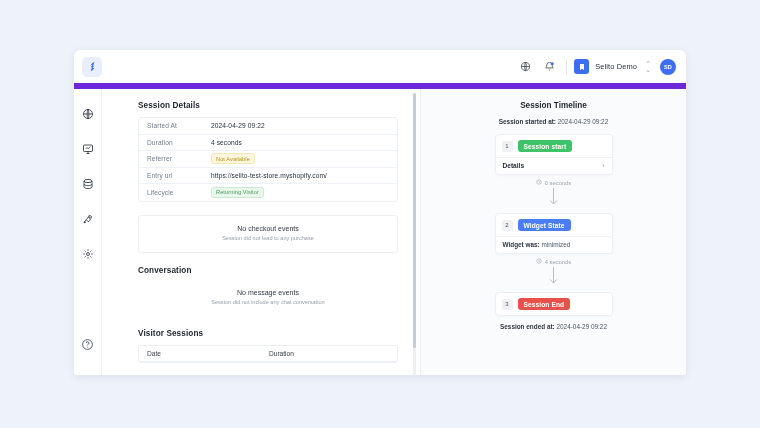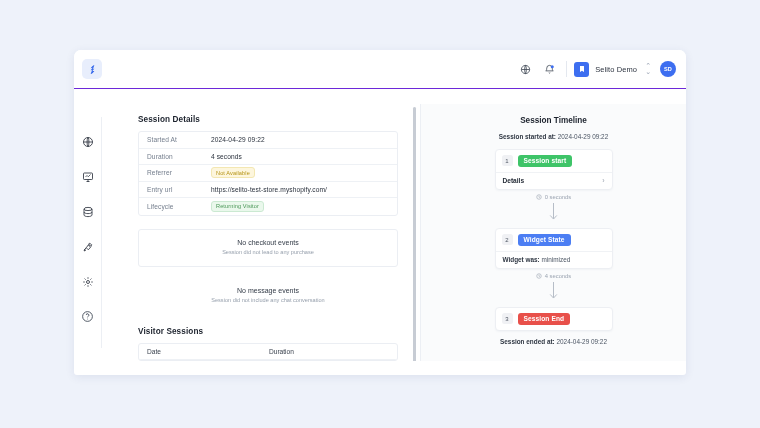--- a/index.html
+++ b/index.html
@@ -19,21 +19,21 @@
     box-shadow: 0 2px 10px rgba(40,60,110,.09);
     overflow: hidden;
     display: flex;
     flex-direction: column;
   }
 
   
   .topbar {
     height: 39px; min-height: 39px;
     display: flex; align-items: center;
-    border-bottom: 1px solid #6d28d9;
+    border-bottom: 6px solid #6d28d9;
     background: #fff;
     padding: 0 10px 0 0;
   }
   .logo-box {
     width: 20px; height: 20px; margin-left: 8px;
     background: #e8eefc; border-radius: 5px;
     display: flex; align-items: center; justify-content: center;
   }
   .logo-box svg { display: block; }
   .topbar-spacer { flex: 1; }
@@ -54,21 +54,21 @@
   .updown { margin-left: 8px; color: #98a2b3; font-size: 7px; line-height: 6px; text-align: center; }
   .avatar {
     width: 16px; height: 16px; border-radius: 50%;
     background: #3d6ef0; color: #fff;
     font-size: 5.6px; font-weight: bold;
     display: flex; align-items: center; justify-content: center;
     margin-left: 9px; letter-spacing: .2px;
   }
 
   
-  .body-row { flex: 1; display: flex; min-height: 0; align-items: center; }
+  .body-row { flex: 1; display: flex; min-height: 0; }
 
   .railbar {
     width: 28px; min-width: 28px;
     border-right: 1px solid #eceff4;
     display: flex; flex-direction: column; align-items: center;
     padding-top: 16px;
     background: #fff;
   }
   .rail-icon {
     width: 18px; height: 18px; margin-bottom: 17px;
@@ -330,20 +330,21 @@
             <span class="badge badge-ok">Returning Visitor</span>
           </div>
         </div>
       </div>
 
       <div class="empty-card">
         <div class="empty-main">No checkout events</div>
         <div class="empty-sub">Session did not lead to any purchase</div>
       </div>
 
+      <div class="sec-title">Conversation</div>
       <div class="empty-card borderless">
         <div class="empty-main">No message events</div>
         <div class="empty-sub">Session did not include any chat conversation</div>
       </div>
 
       <div class="sec-title">Visitor Sessions</div>
       <div class="vs-table">
         <div class="vs-head">
           <div class="vs-c1">Date</div>
           <div class="vs-c2">Duration</div>

